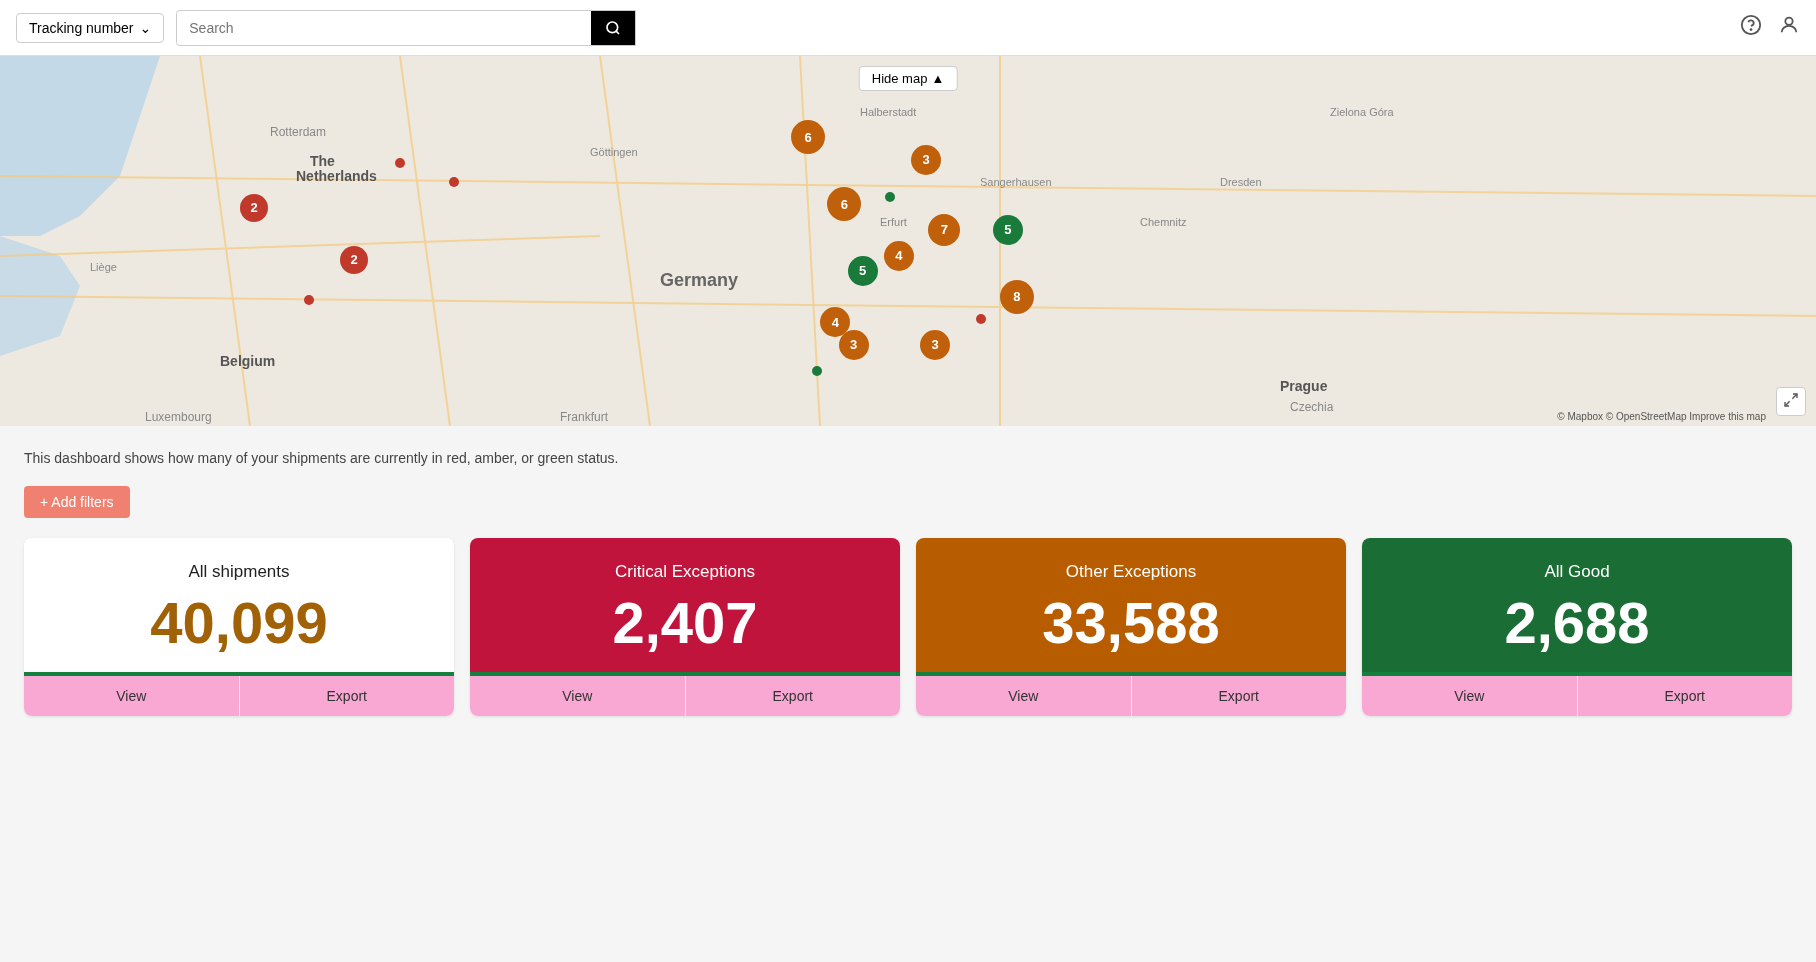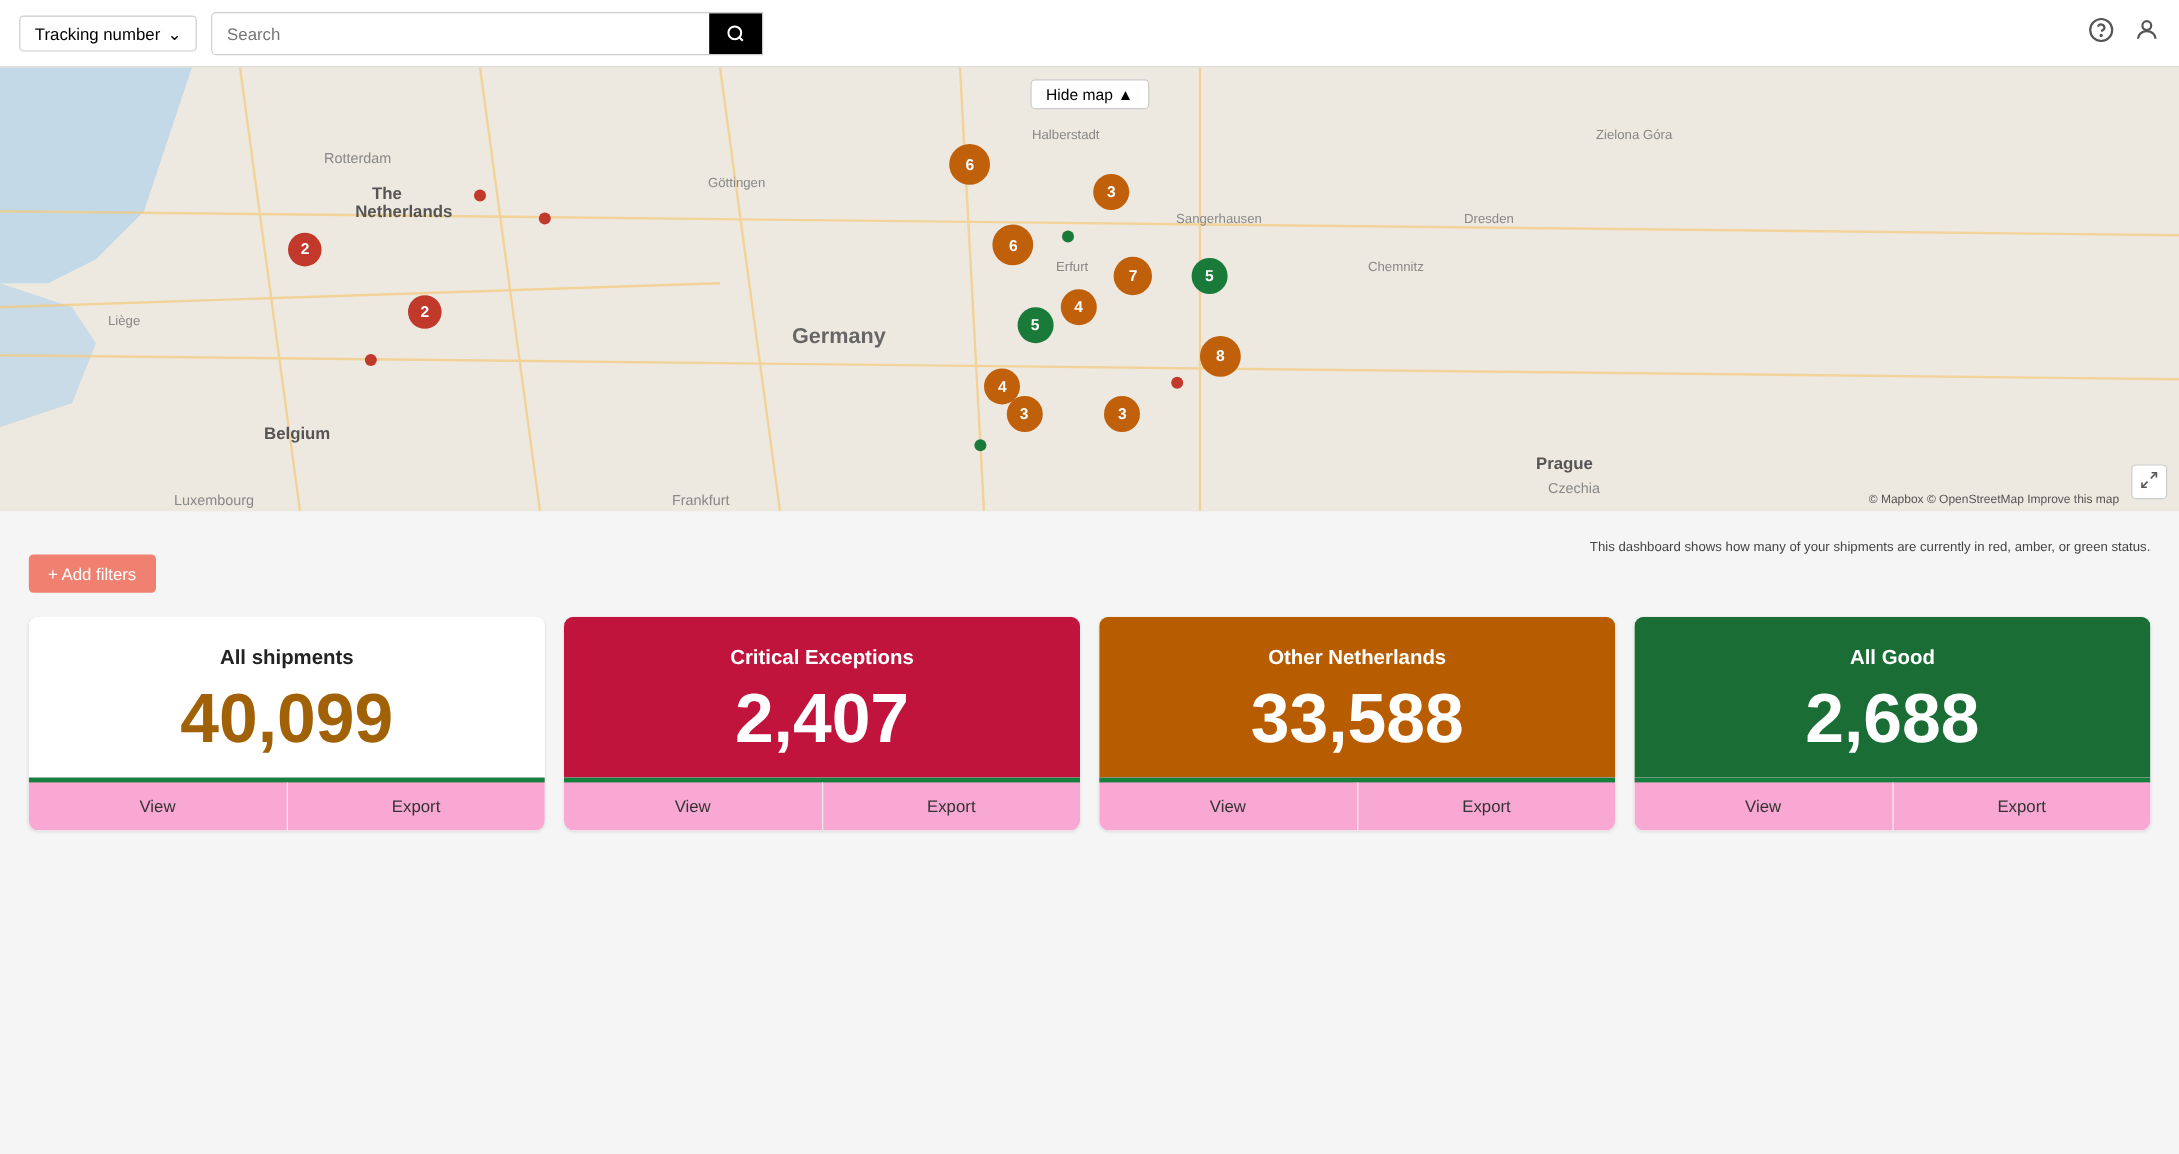--- a/index.html
+++ b/index.html
@@ -139,23 +139,23 @@
     .dashboard {
       padding: 24px 24px 16px 24px;
       background: #f5f5f5;
     }
     .dashboard-title {
       font-size: 26px;
       font-weight: bold;
       margin-bottom: 4px;
     }
     .dashboard-subtitle {
-      font-size: 11px;
+      font-size: 14px;
       color: #444;
-      text-align: right;
+      margin-bottom: 20px;
     }
     .add-filters-btn {
       background: #f08070;
       color: white;
       border: none;
       border-radius: 4px;
       padding: 8px 16px;
       cursor: pointer;
       font-size: 14px;
       margin-bottom: 20px;
@@ -183,21 +183,21 @@
       align-items: center;
       justify-content: center;
     }
     .card.white-card .card-body { background: #fff; }
     .card.red-card .card-body { background: #c0143c; }
     .card.orange-card .card-body { background: #b85c00; }
     .card.green-card .card-body { background: #1a6e35; text-align: center; }
 
     .card-label {
       font-size: 17px;
-      font-weight: 700;
+      font-weight: 400;
       margin-bottom: 12px;
     }
     .card.white-card .card-label { color: #222; }
     .card.red-card .card-label,
     .card.orange-card .card-label,
     .card.green-card .card-label { color: #fff; }
 
     .card-value {
       font-size: 58px;
       font-weight: bold;
@@ -367,21 +367,21 @@
           <div class="card-label">Critical Exceptions</div>
           <div class="card-value">2,407</div>
         </div>
         <div class="card-footer">
           <button class="card-footer-btn">View</button>
           <button class="card-footer-btn">Export</button>
         </div>
       </div>
       <div class="card orange-card">
         <div class="card-body">
-          <div class="card-label">Other Netherlands</div>
+          <div class="card-label">Other Exceptions</div>
           <div class="card-value">33,588</div>
         </div>
         <div class="card-footer">
           <button class="card-footer-btn">View</button>
           <button class="card-footer-btn">Export</button>
         </div>
       </div>
       <div class="card green-card">
         <div class="card-body">
           <div class="card-label">All Good</div>

